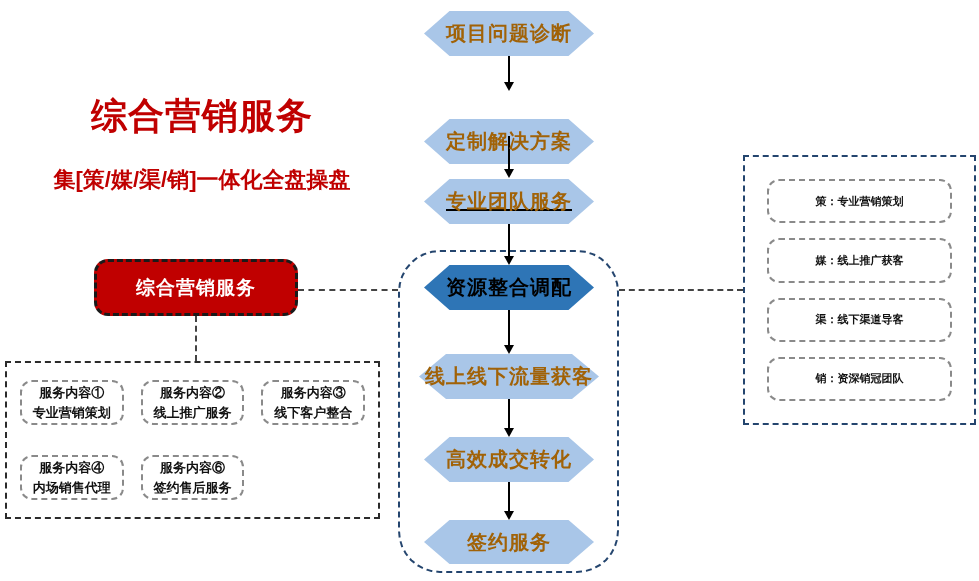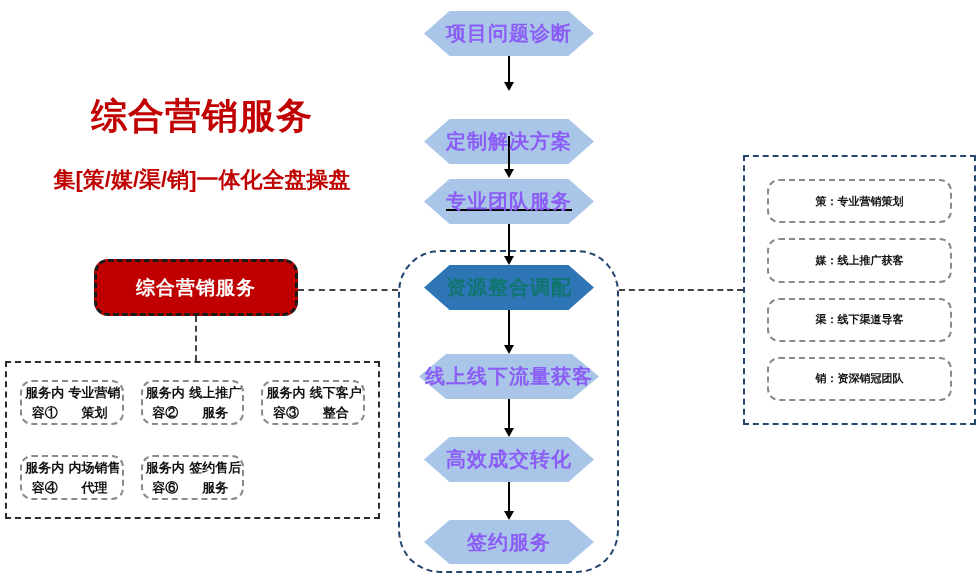--- a/index.html
+++ b/index.html
@@ -33,39 +33,39 @@
   }
   
   .hex{position:absolute;width:170px;height:45px;}
   .hex .hex-bg{
     position:absolute;inset:0;background:#A9C6E8;
     clip-path:polygon(15% 0%,85% 0%,100% 50%,85% 100%,15% 100%,0% 50%);
   }
   .hex.dark .hex-bg{background:#2E75B6;}
   .hex .hex-label{
     position:relative;z-index:1;height:100%;display:flex;align-items:center;justify-content:center;
-    font-size:20px;font-weight:bold;color:#8b5cf6;white-space:nowrap;letter-spacing:1px;
+    font-size:20px;font-weight:bold;color:#a16207;white-space:nowrap;letter-spacing:1px;
   }
-  .hex.dark .hex-label{color:#0f766e;}
+  .hex.dark .hex-label{color:#000000;}
   
   .arrow{position:absolute;width:0;border-left:2px solid #000;}
   .arrow::after{
     content:"";position:absolute;left:-6px;bottom:-8px;width:0;height:0;
     border-left:5px solid transparent;border-right:5px solid transparent;border-top:9px solid #000;
   }
   
   .services{
     position:absolute;left:5px;top:361px;width:375px;height:158px;
     border:2px dashed #2b2b2b;box-sizing:border-box;
     display:grid;grid-template-columns:1fr 1fr 1fr;grid-template-rows:1fr 1fr;
     column-gap:17px;row-gap:30px;padding:17px 13px;
   }
   .service-item{
     border:2px dashed #8a8a8a;border-radius:12px;
-    display:flex;flex-direction:row;align-items:center;justify-content:center;
+    display:flex;flex-direction:column;align-items:center;justify-content:center;
     font-family:"Liberation Serif","DejaVu Serif",serif;
     font-size:13px;font-weight:bold;color:#111;line-height:1.5;text-align:center;
   }
   
   .legend{
     position:absolute;left:743px;top:155px;width:233px;height:270px;
     border:2px dashed #24456E;box-sizing:border-box;
     display:grid;grid-template-rows:1fr 1fr 1fr 1fr;row-gap:15px;padding:22px 22px;
   }
   .legend-item{

